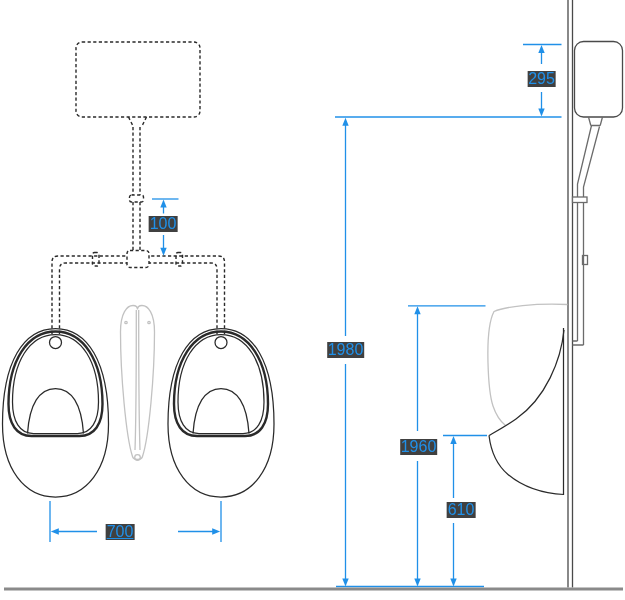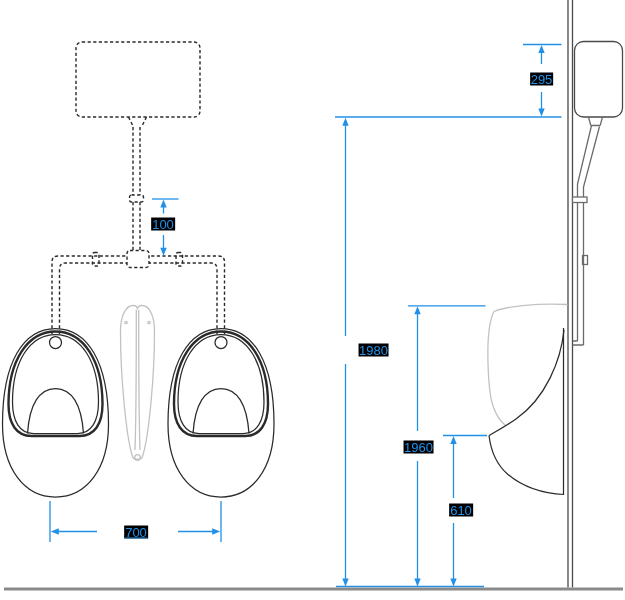--- a/index.html
+++ b/index.html
@@ -11,22 +11,22 @@
     --floor:#8a8a8a;
   }
   html,body{margin:0;padding:0;background:#fff;}
   .canvas{
     position:relative;width:625px;height:600px;background:#ffffff;
     font-family:"Liberation Sans",sans-serif;overflow:hidden;
   }
   .canvas svg{position:absolute;left:0;top:0;}
   .dim-label{
     position:absolute;transform:translate(-50%,-50%);
-    color:var(--dim);font-size:13px;line-height:1;white-space:nowrap;
-    background:#000000;padding:0 1px;
+    color:var(--dim);font-size:16px;line-height:1;white-space:nowrap;
+    background:#404040;padding:0 1px;
   }
   
   .s-ink{stroke:var(--ink);fill:none;stroke-width:1.25;}
   .s-dash{stroke:var(--ink);fill:none;stroke-width:1.4;stroke-dasharray:3.2 2.4;}
   .s-rim{stroke:var(--ink);fill:none;stroke-width:2.4;}
   .s-lt{stroke:var(--lt);fill:none;stroke-width:1.3;}
   .s-pipe{stroke:var(--pipe);fill:none;stroke-width:1.3;}
   .s-wall{stroke:var(--wall);fill:none;stroke-width:1.3;}
   .s-dim{stroke:var(--dim);fill:none;stroke-width:1.3;}
   .f-dim{fill:var(--dim);stroke:none;}
@@ -163,17 +163,17 @@
       </g>
 
       <path class="s-dim" d="M336,586.5 H484"></path>
     </g>
 
     <rect x="4" y="587.5" width="619" height="3" fill="var(--floor)"></rect>
   </svg>
 
   <div class="dim-label" style="left:541.5px;top:78.5px;">295</div>
   <div class="dim-label" style="left:163px;top:224px;">100</div>
-  <div class="dim-label" style="left:345.5px;top:350px;margin-left:28px;">1980</div>
+  <div class="dim-label" style="left:345.5px;top:350px;">1980</div>
   <div class="dim-label" style="left:418.5px;top:446.5px;">1960</div>
   <div class="dim-label" style="left:461px;top:510px;">610</div>
-  <div class="dim-label" style="left:136px;top:531.5px;text-decoration:underline;">700</div>
+  <div class="dim-label" style="left:120px;top:531.5px;text-decoration:underline;">700</div>
 </div>
 
 </body></html>

